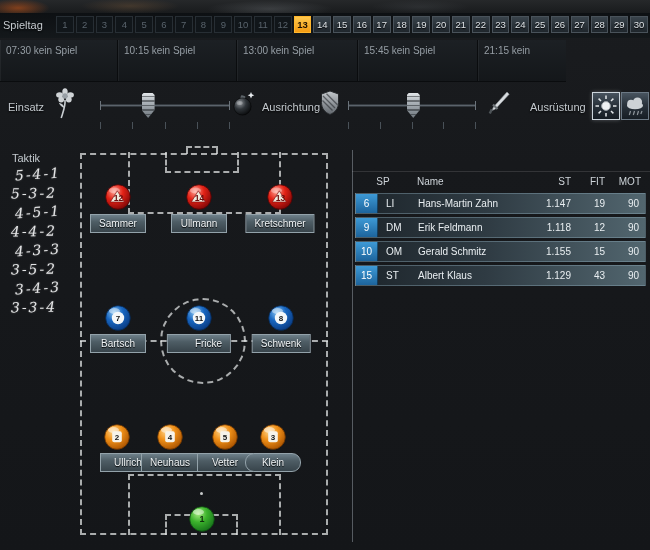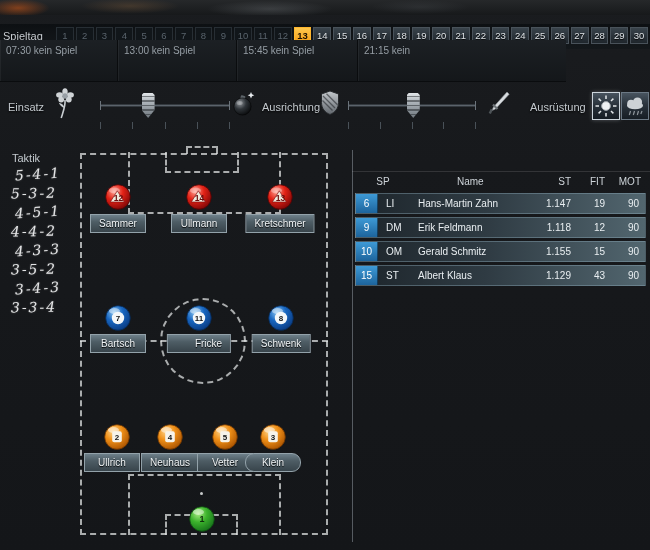--- a/index.html
+++ b/index.html
@@ -11,21 +11,21 @@
   
   .topstrip { position:absolute; left:0; top:0; width:650px; height:15px;
     background:
       radial-gradient(45px 13px at 18px 8px, rgba(195,85,25,.6), transparent 70%),
       radial-gradient(70px 11px at 130px 6px, rgba(130,95,60,.35), transparent 70%),
       radial-gradient(90px 12px at 270px 9px, rgba(135,140,145,.28), transparent 70%),
       radial-gradient(70px 10px at 420px 7px, rgba(90,95,100,.22), transparent 70%),
       linear-gradient(180deg,#26282a,#17191b); }
 
   
-  .matchday-row { position:absolute; left:0; top:24px; width:650px; height:25px;
+  .matchday-row { position:absolute; left:0; top:13px; width:650px; height:25px;
     background:linear-gradient(180deg,#0d1013,#14181b); }
   .matchday-label { position:absolute; left:3px; top:6px; font-size:11px; color:#c6cbd0; text-shadow:0 1px 2px #000; }
   .days { position:absolute; left:56px; top:3px; right:2px; display:flex; gap:2px; }
   .day { flex:1; height:17px; display:flex; align-items:center; justify-content:center;
     font-size:9.5px; border:1px solid #49525a; background:linear-gradient(180deg,#39434b,#1f262c);
     color:#dde2e6; cursor:pointer; text-shadow:0 1px 1px #000; }
   .day.played { background:#11161a; border-color:#272e34; color:#59636c; text-shadow:none; }
   .day.current { background:linear-gradient(180deg,#ffc84e,#f49b12); border-color:#ffb72e; color:#1d1000; font-weight:bold; text-shadow:none; }
 
   
@@ -82,21 +82,21 @@
   
   .vsep { position:absolute; left:352px; top:150px; width:1px; height:392px; background:rgba(195,205,215,.38); }
   .tabline { position:absolute; left:352px; top:171px; width:298px; height:1px; background:rgba(255,255,255,.12); }
   .tabs { position:absolute; left:355px; top:152px; display:flex; gap:3px; }
   .tab { font-size:10.5px; color:#e0e5e9; padding:4px 8px 3px; border:1px solid #5d6971; cursor:pointer;
     background:linear-gradient(180deg,#333d44,#1c2328); text-shadow:0 1px 1px #000; white-space:nowrap; }
   .tab.active { background:linear-gradient(180deg,#75848d 0%,#44525a 55%,#2c363d 100%); border-color:#8b99a1; }
   .thead { position:absolute; left:355px; top:176px; width:291px; display:grid;
     grid-template-columns:56px 95px 70px 34px 36px; font-size:10px; color:#ced4d9; }
   .thead .h-sp { text-align:center; }
-  .thead .h-name { padding-left:6px;margin-left:40px; }
+  .thead .h-name { padding-left:6px; }
   .thead .h-st,.thead .h-fit,.thead .h-mot { text-align:right; padding-right:5px; }
   .rows { position:absolute; left:355px; top:193px; width:291px; display:flex; flex-direction:column; gap:3px; }
   .trow { display:grid; grid-template-columns:22px 34px 95px 70px 34px 34px; height:21px; align-items:center;
     background:linear-gradient(90deg,#1d252b 0%,#2f3b43 45%,#52666f 100%);
     border:1px solid rgba(145,175,190,.4); font-size:10px; color:#e9eef1; cursor:pointer; }
   .trow .num { height:100%; display:flex; align-items:center; justify-content:center; color:#fff;
     background:linear-gradient(180deg,#3e9ad6,#1d649c); border-right:1px solid rgba(0,0,0,.45); }
   .trow .pos { padding-left:8px; }
   .trow .cname { padding-left:6px; white-space:nowrap; overflow:hidden; }
   .trow .cst,.trow .cfit,.trow .cmot { text-align:right; padding-right:6px; }
@@ -141,20 +141,23 @@
         <div class="day">29</div>
         <div class="day">30</div>
       </div>
   </div>
 
   <div class="schedule" id="schedule">
       <div class="slot">
         <div class="l1">07:30 kein Spiel</div>
       </div>
       <div class="slot">
+        <div class="l1">10:15 kein Spiel</div>
+      </div>
+      <div class="slot">
         <div class="l1">13:00 kein Spiel</div>
       </div>
       <div class="slot">
         <div class="l1">15:45 kein Spiel</div>
       </div>
       <div class="slot">
         <div class="l1">21:15 kein</div>
       </div>
     </div>
 
@@ -375,21 +378,21 @@
               <stop offset="0%" stop-color="#ffd68c"></stop>
               <stop offset="45%" stop-color="#f09018"></stop>
               <stop offset="100%" stop-color="#a85200"></stop>
             </radialGradient>
           </defs>
     <circle cx="13" cy="13" r="12.3" fill="url(#gdf)" stroke="#6e3600" stroke-width="0.8"></circle>
     <ellipse cx="9.5" cy="6" rx="5.5" ry="3" fill="#fff" opacity="0.5"></ellipse>
     <rect x="8.2" y="7.2" width="9.6" height="11" rx="2" fill="#f6f3ea"></rect>
     <text x="13" y="15.8" font-size="8" fill="#101214" font-family="Liberation Sans, sans-serif" font-weight="bold" text-anchor="middle">2</text>
         </svg></div>
-      <div class="pname" style="left: 112px; top: 453px;">Ullrich</div>
+      <div class="pname" style="left: 128px; top: 453px;">Ullrich</div>
       <div class="ball" style="left: 170px; top: 437px;"><svg width="26" height="26" viewBox="0 0 26 26">
     <defs>
             <radialGradient id="gdf" cx="35%" cy="28%" r="78%">
               <stop offset="0%" stop-color="#ffd68c"></stop>
               <stop offset="45%" stop-color="#f09018"></stop>
               <stop offset="100%" stop-color="#a85200"></stop>
             </radialGradient>
           </defs>
     <circle cx="13" cy="13" r="12.3" fill="url(#gdf)" stroke="#6e3600" stroke-width="0.8"></circle>
     <ellipse cx="9.5" cy="6" rx="5.5" ry="3" fill="#fff" opacity="0.5"></ellipse>

